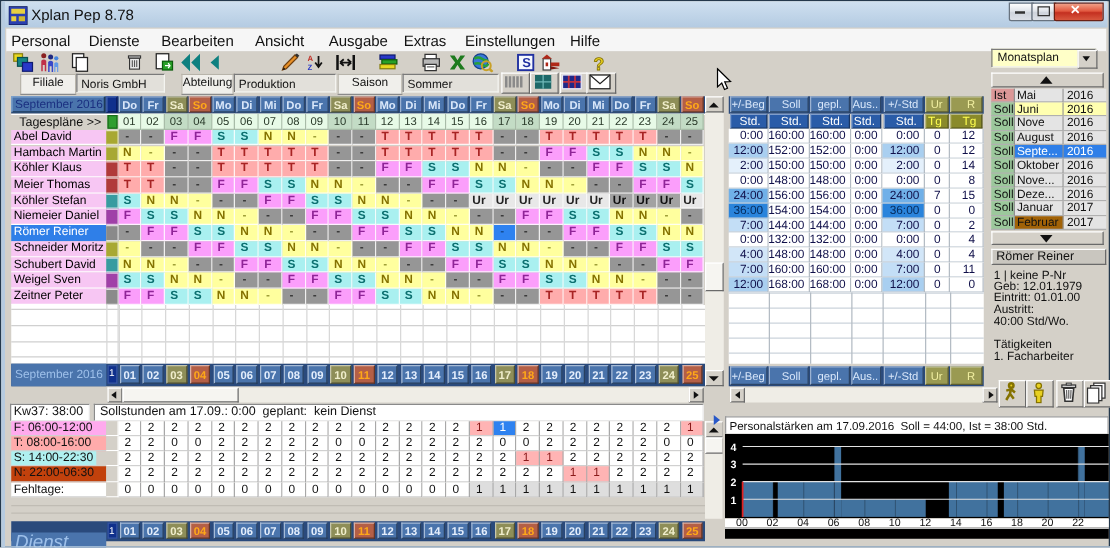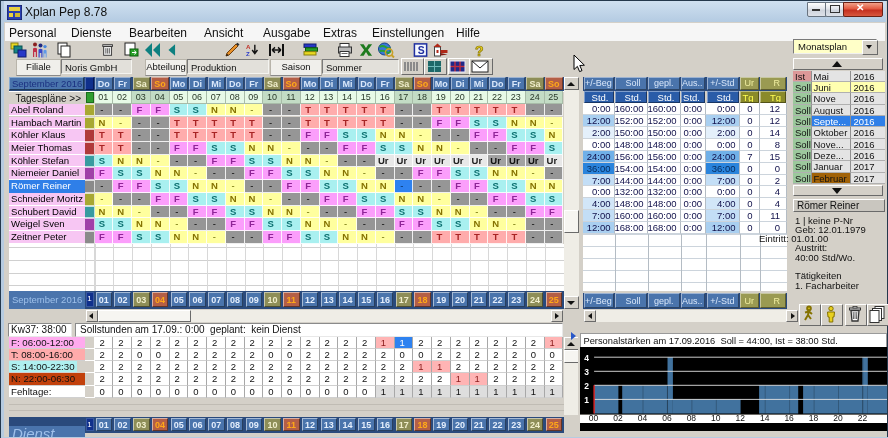--- a/index.html
+++ b/index.html
@@ -210,21 +210,21 @@
       <div class="c" style="left:374.8px;top:90px;width:18.75px;height:13px;background:#e7fae7;border-right:1px solid #a8bca8;border-bottom:1px solid #a8bca8;box-sizing:border-box;color:#2a3a2a;font-size:9px;text-align:center;line-height:13px;">16</div>
       <div class="c" style="left:393.5px;top:90px;width:18.75px;height:13px;background:#c3dcc5;border-right:1px solid #a8bca8;border-bottom:1px solid #a8bca8;box-sizing:border-box;color:#2a3a2a;font-size:9px;text-align:center;line-height:13px;">17</div>
       <div class="c" style="left:412.2px;top:90px;width:18.75px;height:13px;background:#c3dcc5;border-right:1px solid #a8bca8;border-bottom:1px solid #a8bca8;box-sizing:border-box;color:#2a3a2a;font-size:9px;text-align:center;line-height:13px;">18</div>
       <div class="c" style="left:431.0px;top:90px;width:18.75px;height:13px;background:#e7fae7;border-right:1px solid #a8bca8;border-bottom:1px solid #a8bca8;box-sizing:border-box;color:#2a3a2a;font-size:9px;text-align:center;line-height:13px;">19</div>
       <div class="c" style="left:449.8px;top:90px;width:18.75px;height:13px;background:#e7fae7;border-right:1px solid #a8bca8;border-bottom:1px solid #a8bca8;box-sizing:border-box;color:#2a3a2a;font-size:9px;text-align:center;line-height:13px;">20</div>
       <div class="c" style="left:468.5px;top:90px;width:18.75px;height:13px;background:#e7fae7;border-right:1px solid #a8bca8;border-bottom:1px solid #a8bca8;box-sizing:border-box;color:#2a3a2a;font-size:9px;text-align:center;line-height:13px;">21</div>
       <div class="c" style="left:487.2px;top:90px;width:18.75px;height:13px;background:#e7fae7;border-right:1px solid #a8bca8;border-bottom:1px solid #a8bca8;box-sizing:border-box;color:#2a3a2a;font-size:9px;text-align:center;line-height:13px;">22</div>
       <div class="c" style="left:506.0px;top:90px;width:18.75px;height:13px;background:#e7fae7;border-right:1px solid #a8bca8;border-bottom:1px solid #a8bca8;box-sizing:border-box;color:#2a3a2a;font-size:9px;text-align:center;line-height:13px;">23</div>
       <div class="c" style="left:524.8px;top:90px;width:18.75px;height:13px;background:#c3dcc5;border-right:1px solid #a8bca8;border-bottom:1px solid #a8bca8;box-sizing:border-box;color:#2a3a2a;font-size:9px;text-align:center;line-height:13px;">24</div>
       <div class="c" style="left:543.5px;top:90px;width:18.75px;height:13px;background:#c3dcc5;border-right:1px solid #a8bca8;border-bottom:1px solid #a8bca8;box-sizing:border-box;color:#2a3a2a;font-size:9px;text-align:center;line-height:13px;">25</div>
-      <div class="c" style="left:8px;top:102.7px;width:76px;height:12.75px;background:#f7c6f3;border-bottom:1px solid #fff;color:#000;font-size:9.6px;line-height:12.7px;padding-left:2px;box-sizing:border-box;white-space:nowrap;">Abel Roland</div>
+      <div class="c" style="left:8px;top:102.7px;width:76px;height:12.75px;background:#f7c6f3;border-bottom:1px solid #fff;color:#000;font-size:9.6px;line-height:12.7px;padding-left:2px;box-sizing:border-box;white-space:nowrap;">Abel David</div>
       <div class="c" style="left:84px;top:102.7px;width:9.5px;height:12.75px;background:#a8a832;border:1px solid rgba(255,255,255,0.7);border-left:none;box-sizing:border-box;"></div>
       <div class="c" style="left:93.5px;top:102.7px;width:18.75px;height:12.75px;background:#969696;border-right:1px solid rgba(255,255,255,0.85);border-bottom:1px solid rgba(255,255,255,0.85);box-sizing:border-box;color:#000000;font-size:9.5px;font-weight:normal;text-align:center;line-height:12.5px;padding-right:3px;">-</div>
       <div class="c" style="left:112.2px;top:102.7px;width:18.75px;height:12.75px;background:#969696;border-right:1px solid rgba(255,255,255,0.85);border-bottom:1px solid rgba(255,255,255,0.85);box-sizing:border-box;color:#000000;font-size:9.5px;font-weight:normal;text-align:center;line-height:12.5px;padding-right:3px;">-</div>
       <div class="c" style="left:131.0px;top:102.7px;width:18.75px;height:12.75px;background:#fb9efb;border-right:1px solid rgba(255,255,255,0.85);border-bottom:1px solid rgba(255,255,255,0.85);box-sizing:border-box;color:#8f2497;font-size:9.5px;font-weight:bold;text-align:center;line-height:12.5px;padding-right:3px;">F</div>
       <div class="c" style="left:149.8px;top:102.7px;width:18.75px;height:12.75px;background:#fb9efb;border-right:1px solid rgba(255,255,255,0.85);border-bottom:1px solid rgba(255,255,255,0.85);box-sizing:border-box;color:#8f2497;font-size:9.5px;font-weight:bold;text-align:center;line-height:12.5px;padding-right:3px;">F</div>
       <div class="c" style="left:168.5px;top:102.7px;width:18.75px;height:12.75px;background:#a9f0f0;border-right:1px solid rgba(255,255,255,0.85);border-bottom:1px solid rgba(255,255,255,0.85);box-sizing:border-box;color:#0c7070;font-size:9.5px;font-weight:bold;text-align:center;line-height:12.5px;padding-right:3px;">S</div>
       <div class="c" style="left:187.2px;top:102.7px;width:18.75px;height:12.75px;background:#a9f0f0;border-right:1px solid rgba(255,255,255,0.85);border-bottom:1px solid rgba(255,255,255,0.85);box-sizing:border-box;color:#0c7070;font-size:9.5px;font-weight:bold;text-align:center;line-height:12.5px;padding-right:3px;">S</div>
       <div class="c" style="left:206.0px;top:102.7px;width:18.75px;height:12.75px;background:#ffff9e;border-right:1px solid rgba(255,255,255,0.85);border-bottom:1px solid rgba(255,255,255,0.85);box-sizing:border-box;color:#857200;font-size:9.5px;font-weight:bold;text-align:center;line-height:12.5px;padding-right:3px;">N</div>
       <div class="c" style="left:224.8px;top:102.7px;width:18.75px;height:12.75px;background:#ffff9e;border-right:1px solid rgba(255,255,255,0.85);border-bottom:1px solid rgba(255,255,255,0.85);box-sizing:border-box;color:#857200;font-size:9.5px;font-weight:bold;text-align:center;line-height:12.5px;padding-right:3px;">N</div>
       <div class="c" style="left:243.5px;top:102.7px;width:18.75px;height:12.75px;background:#ffff9e;border-right:1px solid rgba(255,255,255,0.85);border-bottom:1px solid rgba(255,255,255,0.85);box-sizing:border-box;color:#6b6b00;font-size:9.5px;font-weight:normal;text-align:center;line-height:12.5px;padding-right:3px;">-</div>
@@ -731,21 +731,21 @@
       <div class="c" style="left:810.5px;top:160.3px;width:39.0px;height:11.35px;background:#e4e4e4;border-right:1px solid #909090;border-bottom:1px solid #b0b0b0;box-sizing:border-box;color:#111;font-size:9.5px;padding-left:2px;line-height:11.2px;">Januar</div>
       <div class="c" style="left:849.5px;top:160.3px;width:34.5px;height:11.35px;background:#e4e4e4;border-bottom:1px solid #b0b0b0;box-sizing:border-box;color:#111;font-size:9.5px;padding-left:3px;line-height:11.2px;">2017</div>
       <div class="c" style="left:792px;top:171.6px;width:18.5px;height:11.35px;background:#9cc89c;border-right:1px solid #909090;border-bottom:1px solid #b0b0b0;box-sizing:border-box;color:#111;font-size:9.5px;padding-left:2px;line-height:11.2px;">Soll</div>
       <div class="c" style="left:810.5px;top:171.6px;width:39.0px;height:11.35px;background:#a16207;border-right:1px solid #909090;border-bottom:1px solid #b0b0b0;box-sizing:border-box;color:#111;font-size:9.5px;padding-left:2px;line-height:11.2px;">Februar</div>
       <div class="c" style="left:849.5px;top:171.6px;width:34.5px;height:11.35px;background:#e4e4e4;border-bottom:1px solid #b0b0b0;box-sizing:border-box;color:#111;font-size:9.5px;padding-left:3px;line-height:11.2px;">2017</div>
       <div class="c" style="left:792px;top:183.5px;width:90px;height:11.5px;background:#d4d0c8;border:1px solid;border-color:#fff #6a6a6a #6a6a6a #fff;box-sizing:border-box;"></div>
       <div class="c" style="left:831px;top:186.5px;width:0;height:0;border:5px solid transparent;border-top:6px solid #111;border-bottom:none;"></div>
       <div class="c" style="left:792px;top:197.5px;width:92px;height:13px;background:#c9c6bf;border:1px solid;border-color:#fff #6a6a6a #6a6a6a #fff;box-sizing:border-box;color:#111;font-size:10px;line-height:12px;padding-left:3px;">Römer Reiner</div>
       <div class="t" style="left:794px;top:213.5px;font-size:9.5px;color:#111;">1 | keine P-Nr</div>
       <div class="t" style="left:794px;top:222.8px;font-size:9.5px;color:#111;">Geb: 12.01.1979</div>
-      <div class="t" style="left:758px;top:232.1px;font-size:9.5px;color:#111;">Eintritt: 01.01.00</div>
+      <div class="t" style="left:794px;top:232.1px;font-size:9.5px;color:#111;">Eintritt: 01.01.00</div>
       <div class="t" style="left:794px;top:241.4px;font-size:9.5px;color:#111;">Austritt:</div>
       <div class="t" style="left:794px;top:250.7px;font-size:9.5px;color:#111;">40:00 Std/Wo.</div>
       <div class="t" style="left:794px;top:269.3px;font-size:9.5px;color:#111;">Tätigkeiten</div>
       <div class="t" style="left:794px;top:278.6px;font-size:9.5px;color:#111;">1. Facharbeiter</div>
       <div class="c" style="left:798px;top:303px;width:20px;height:20px;background:#d4d0c8;border:1px solid;border-color:#fff #6a6a6a #6a6a6a #fff;"><svg width="18" height="18">
           <g stroke="#857200" stroke-width="2" fill="none">
             <circle cx="9" cy="3.4" r="1.8" fill="#e8d020"></circle>
             <path d="M9 5 L8 10 L5 15 M8 10 L11 14 M5 7.5 L9 6.5 L12 9"></path>
           </g>
         </svg></div>

